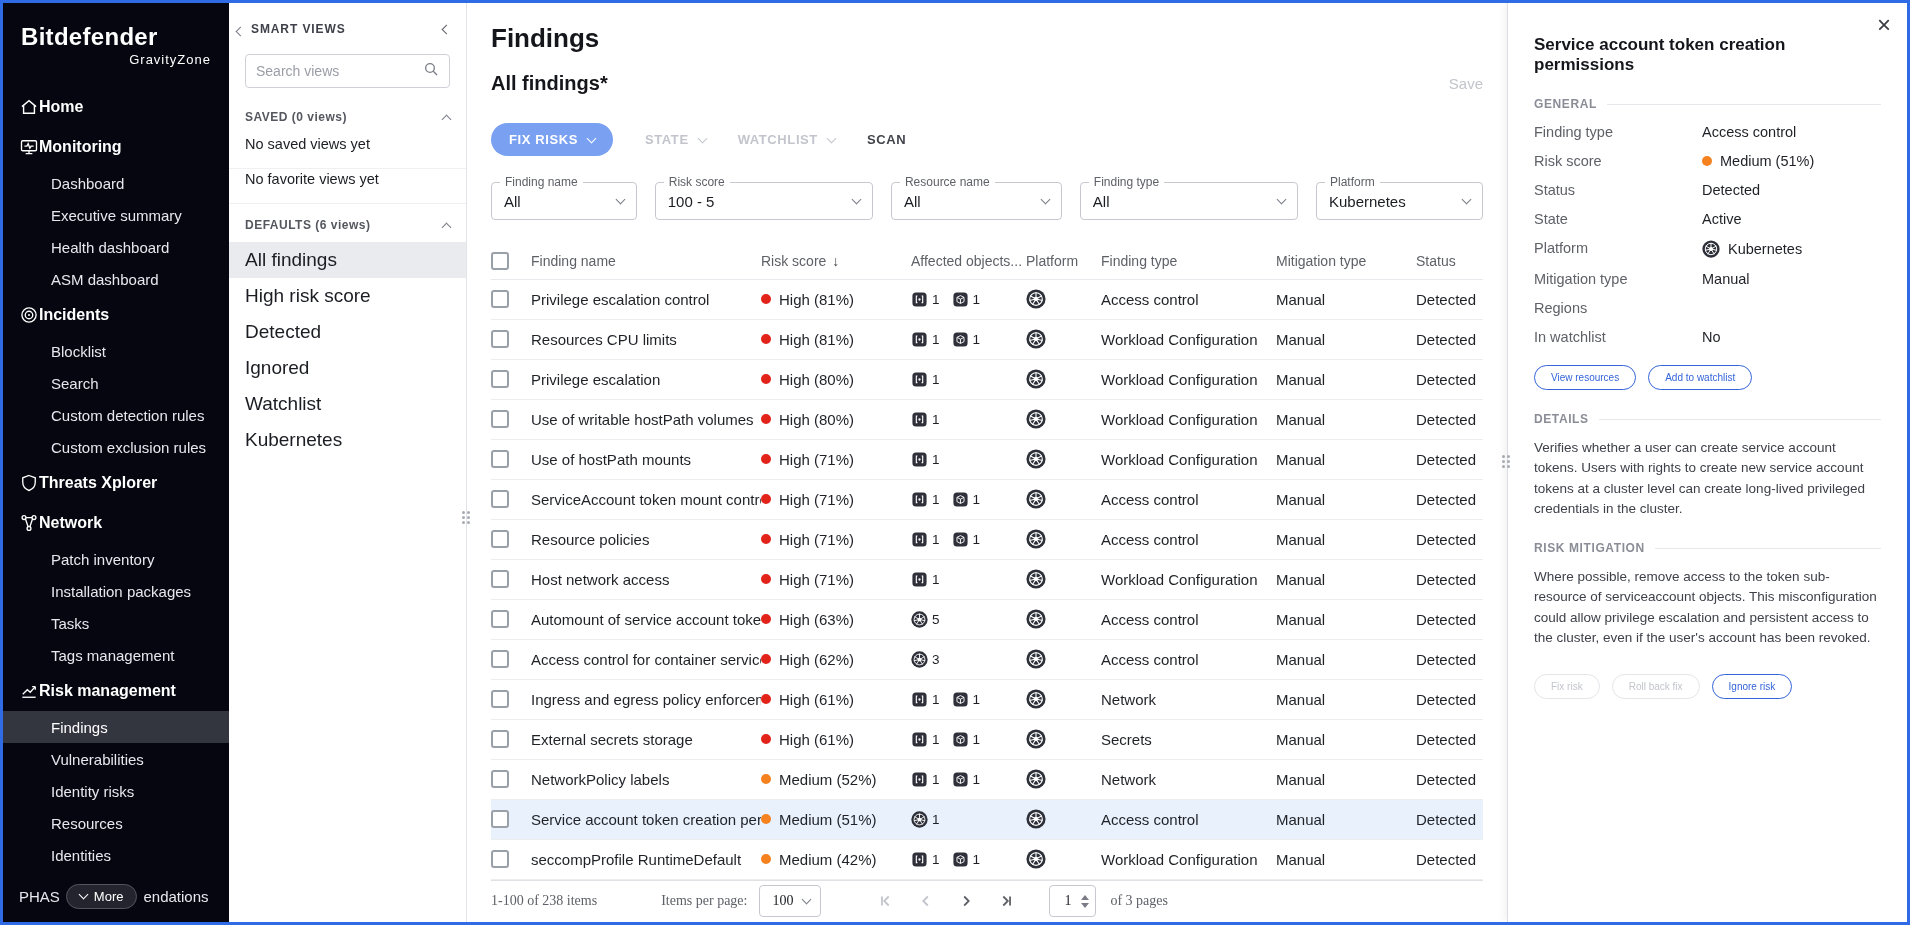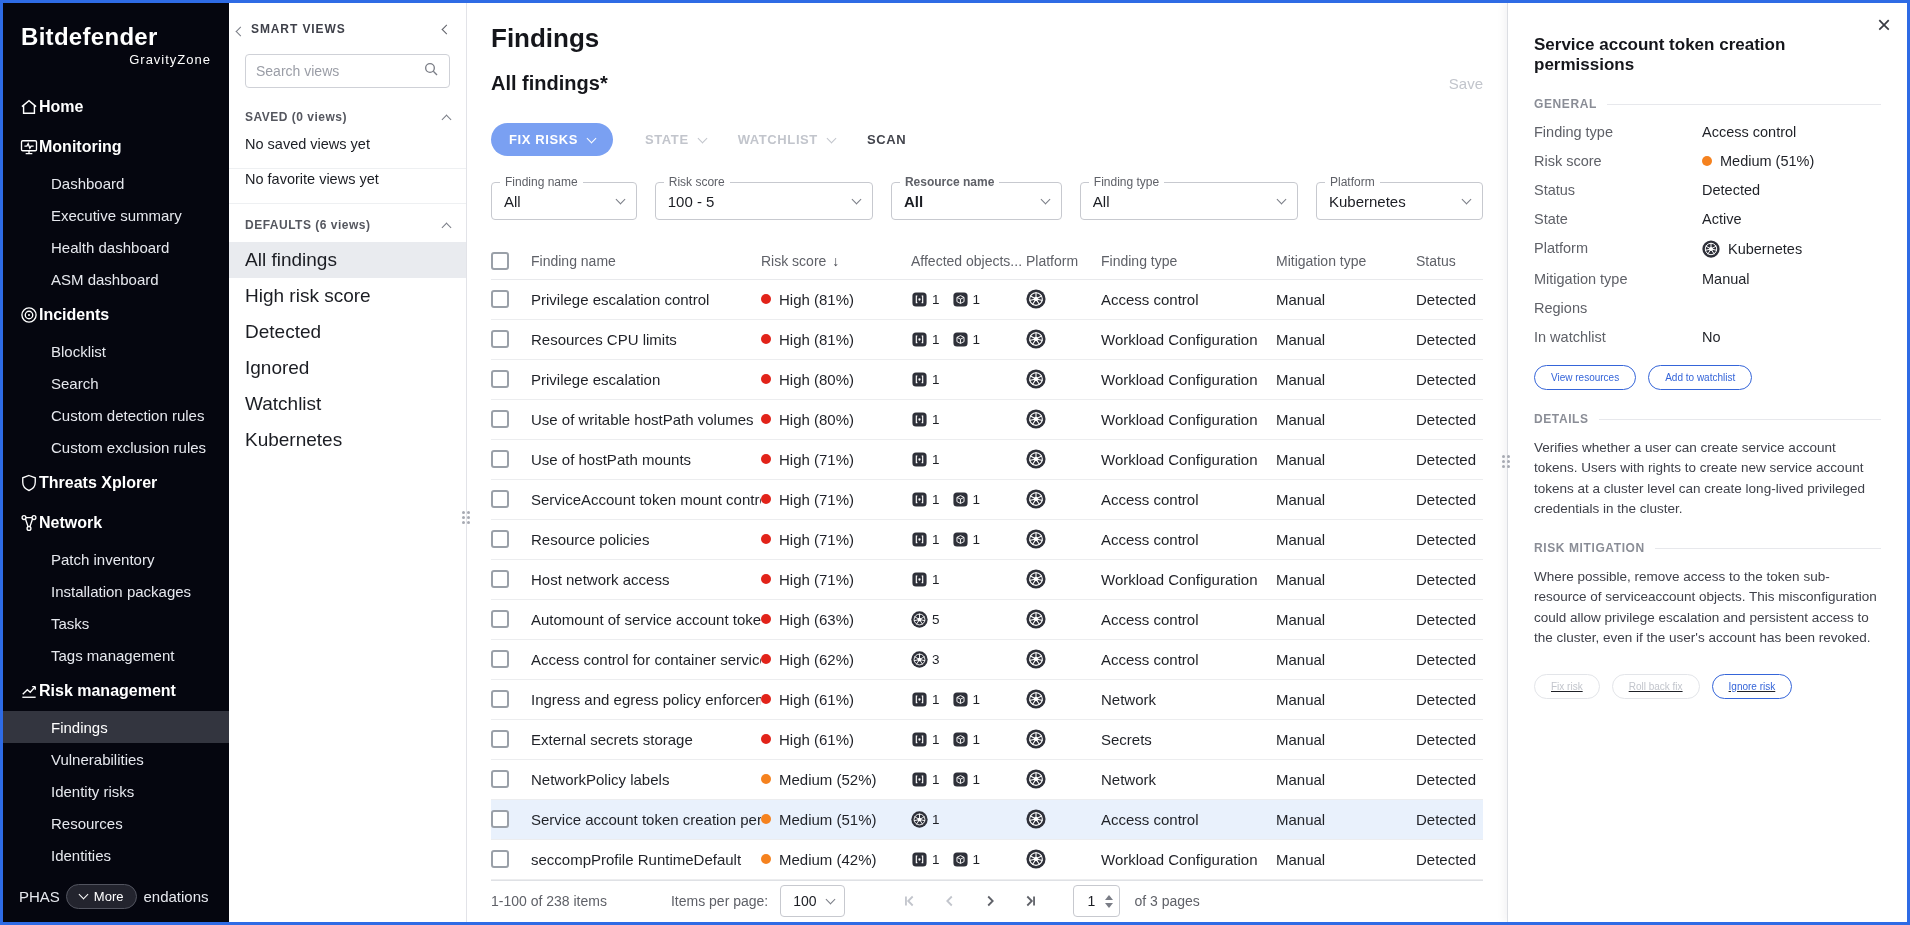--- a/index.html
+++ b/index.html
@@ -98,21 +98,21 @@
         display:inline-block; background:#fff; flex-shrink:0; }
   .risk { gap:8px; }
   .dot { width:10px; height:10px; border-radius:50%; display:inline-block; flex-shrink:0; }
   .dot.high { background:#e2231a; }
   .dot.medium { background:#f5821f; }
   .res { gap:12px; }
   .badge { display:inline-flex; align-items:center; gap:4px; font-size:13.5px; }
   .bic { display:inline-flex; }
 
   .tfoot { margin-top:auto; border-top:1px solid #dfe1e5; height:50px; display:flex;
-           align-items:center; font-size:14px; color:#5f6168; }
+           align-items:center; font-size:14px; color:#5f6168;font-family:Liberation Serif, serif; }
   .f-perlabel { margin-left:64px; }
   .f-select { display:flex; align-items:center; gap:10px; border:1px solid #c7c9cf;
               border-radius:4px; height:32px; padding:0 10px 0 12px; margin-left:12px;
               color:#1b1d23; cursor:pointer; }
   .f-pag { display:flex; align-items:center; gap:22px; margin-left:56px; }
   .pg { color:#c2c5cc; display:inline-flex; cursor:default; background:none; border:none; }
   .pg.on { color:#5f6168; cursor:pointer; }
   .f-page { display:flex; align-items:center; border:1px solid #c7c9cf; border-radius:4px;
             height:32px; padding:0 6px 0 14px; gap:10px; margin-left:34px; color:#1b1d23; }
   .spin { display:flex; flex-direction:column; }
@@ -132,21 +132,21 @@
   .psec::after { content:""; flex:1; height:1px; background:#e7e8ec; }
   .pfield { display:flex; margin-top:13px; font-size:14.5px; min-height:15px; }
   .pl { width:168px; color:#5f6168; flex-shrink:0; }
   .pv { color:#1f2127; display:flex; align-items:center; gap:8px; }
   .pbtns { display:flex; gap:12px; margin-top:20px; }
   .pill { border:1px solid #3565d9; color:#3565d9; background:#fff; border-radius:16px;
           padding:6px 16px; font-size:10px; cursor:pointer; white-space:nowrap;
           font-family:"Liberation Sans", sans-serif; }
   .pill.dis { border-color:#e3e5e9; color:#c2c5cc; cursor:default; }
   .ptext { margin-top:12px; font-size:13.5px; color:#3f414a; line-height:1.5; }
-  .pfoot { display:flex; gap:12px; margin-top:26px;text-decoration:underline; }
+  .pfoot { display:flex; gap:12px; margin-top:26px; }
 
   
   .grip { position:absolute; display:grid; grid-template-columns:repeat(2,3px);
           grid-auto-rows:3px; gap:2px; z-index:6; cursor:col-resize; }
   .grip i { background:#a7aab2; border-radius:50%; }
   #grip-left { left:459px; top:508px; }
   #grip-right { left:1499px; top:452px; }
 </style>
 </head>
 <body>
@@ -327,21 +327,21 @@
             <i class="chev"></i>
           </span>
         </div>
         <div class="filter" style="width: 225px;">
           <span class="flabel">Risk score</span>
           <span class="fvalue">100 - 5</span>
           <span class="chevwrap">
             <i class="chev"></i>
           </span>
         </div>
-        <div class="filter" style="width: 176px; font-weight: bold;">
+        <div class="filter" style="width: 176px;">
           <span class="flabel">Resource name</span>
           <span class="fvalue">All</span>
           <span class="chevwrap">
             <i class="chev"></i>
           </span>
         </div>
         <div class="filter" style="width: 225px;">
           <span class="flabel">Finding type</span>
           <span class="fvalue">All</span>
           <span class="chevwrap">

